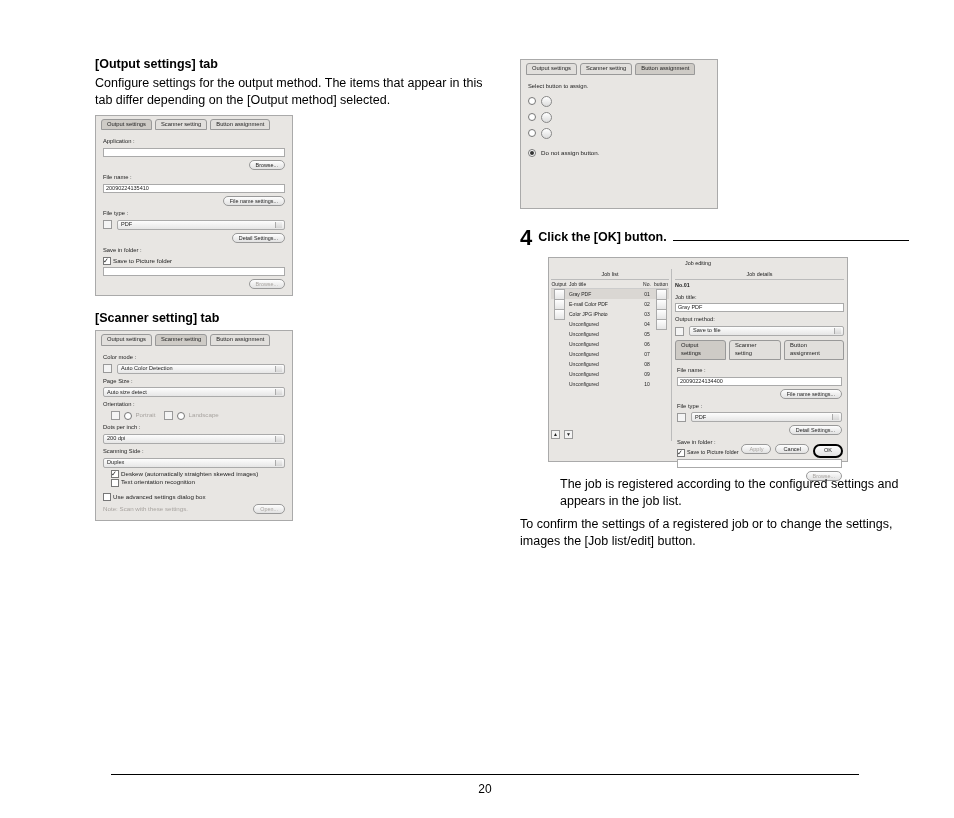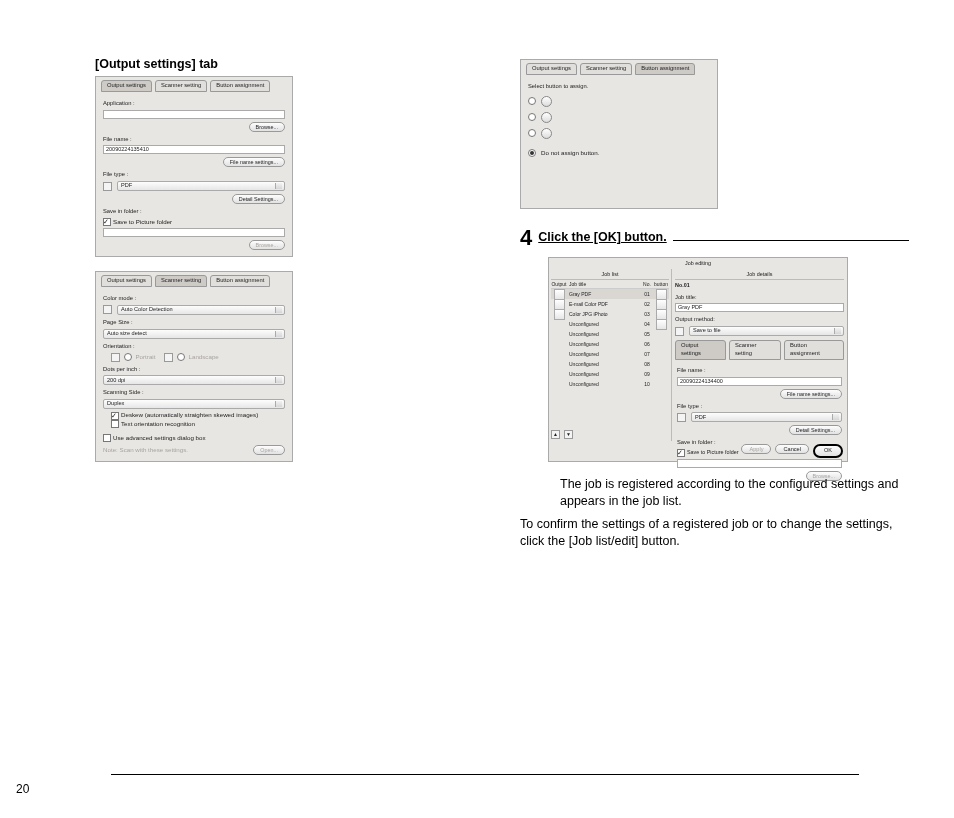--- a/index.html
+++ b/index.html
@@ -190,21 +190,20 @@
     margin-bottom: 4px;
   }
   .step-num {
     font-size: 22px;
     font-weight: bold;
     font-family: Arial, sans-serif;
   }
   .step-text {
     font-weight: bold;
     font-size: 12.5px;
-    text-decoration: underline;
   }
   .step-line {
     flex: 1;
     border-bottom: 0.5px solid #000;
     margin-top: 6px;
   }
   
   .jobedit {
     width: 300px;
     font-size: 5.4px;
@@ -275,40 +274,41 @@
     height: 10px;
     line-height: 9px;
     font-size: 5.6px;
     background: linear-gradient(#fdfdfd,#e2e2e2);
   }
   .page-num {
     position: absolute;
     bottom: 22px;
     left: 16px;
     right: 0;
-    text-align: left;
+    text-align: center;
     font-size: 12px;
     color: #000;
   }
   .page-num::before {
     content: "";
     position: absolute;
     left: 95px;
     right: 95px;
     top: -8px;
     border-top: 0.5px solid #000;
   }
 </style>
 </head>
 <body>
 
 <div class="page">
 
   <div class="col">
     <p class="section-heading">[Output settings] tab</p>
+    <p class="body-text">Configure settings for the output method. The items that appear in this tab differ depending on the [Output method] selected.</p>
 
     <div class="screenshot" style="width:198px;">
       <div class="tabbar">
         <div class="tab active">Output settings</div>
         <div class="tab">Scanner setting</div>
         <div class="tab">Button assignment</div>
       </div>
       <div class="panel-body">
         <div class="lbl">Application :</div>
         <div class="field-row">
@@ -339,20 +339,21 @@
         <div style="margin-top:2px;"><span class="chk checked"></span><span>Save to Picture folder</span></div>
         <div class="field-row">
             <div class="input"></div>
           </div>
         <div class="right-align">
             <div class="btn sm muted">Browse...</div>
           </div>
       </div>
     </div>
 
+    <p class="section-heading">[Scanner setting] tab</p>
 
     <div class="screenshot" style="width:198px;">
       <div class="tabbar">
         <div class="tab">Output settings</div>
         <div class="tab active">Scanner setting</div>
         <div class="tab">Button assignment</div>
       </div>
       <div class="panel-body">
         <div class="lbl">Color mode :</div>
         <div class="field-row">
@@ -574,17 +575,17 @@
         </div>
       </div>
       <div class="footer-btns">
         <div class="btn muted">Apply</div>
         <div class="btn">Cancel</div>
         <div class="btn-ok-emph">OK</div>
       </div>
     </div>
 
     <p class="body-text" style="margin-top:6px;margin-left:40px;">The job is registered according to the configured settings and appears in the job list.</p>
-    <p class="body-text">To confirm the settings of a registered job or to change the settings, click the [Job list/edit] button.</p>
+    <p class="body-text">To confirm the settings of a registered job or to change the settings, images the [Job list/edit] button.</p>
   </div>
 </div>
 
 <div class="page-num">20</div>
 
 </body></html>

